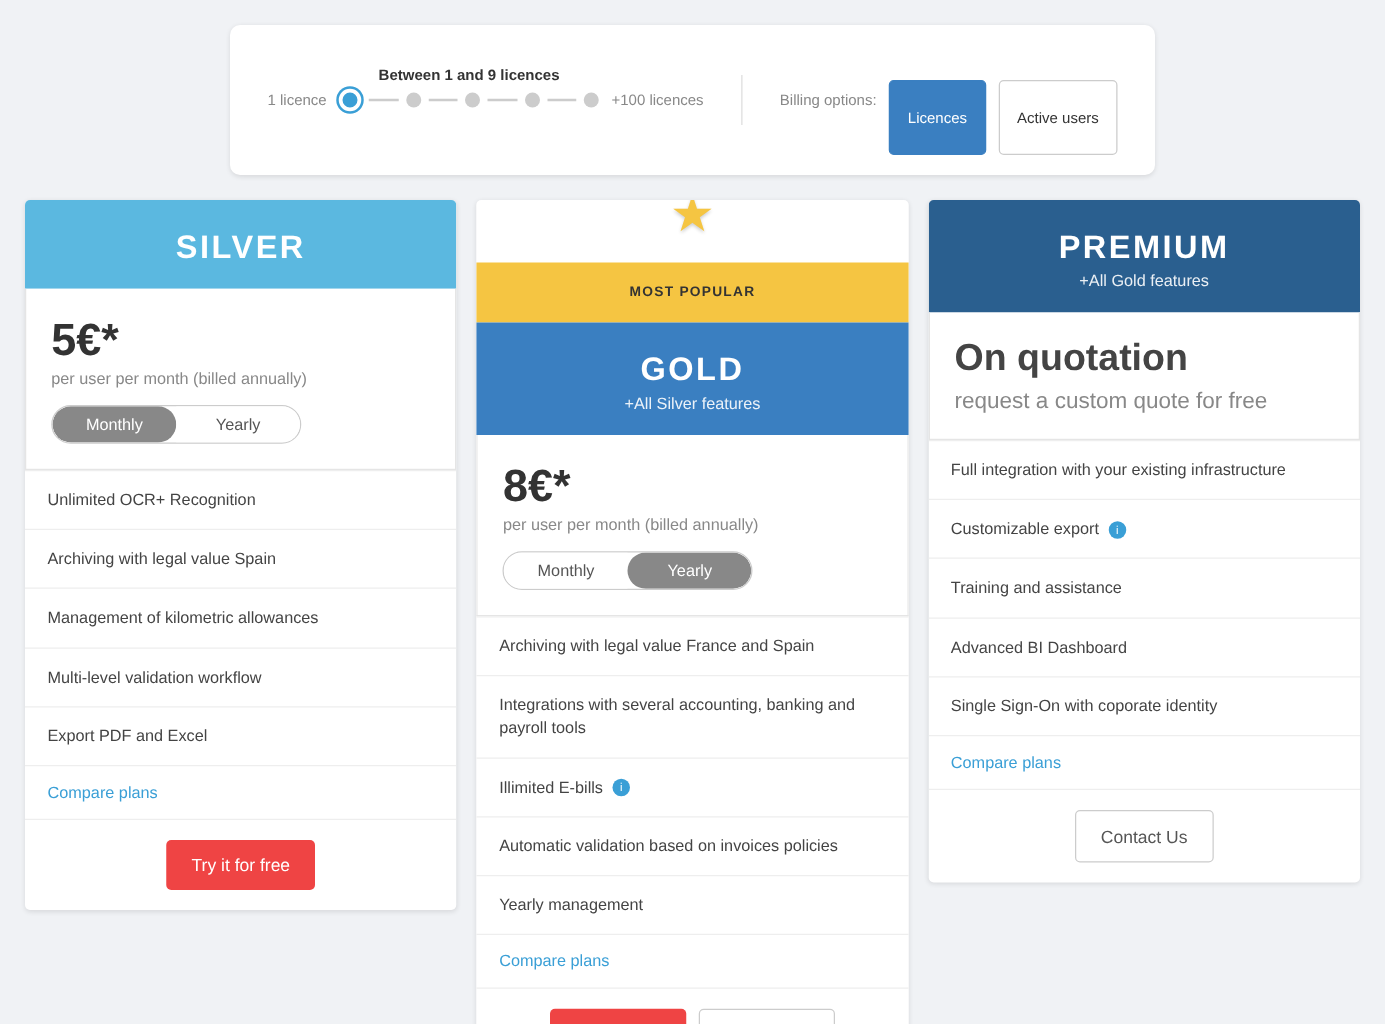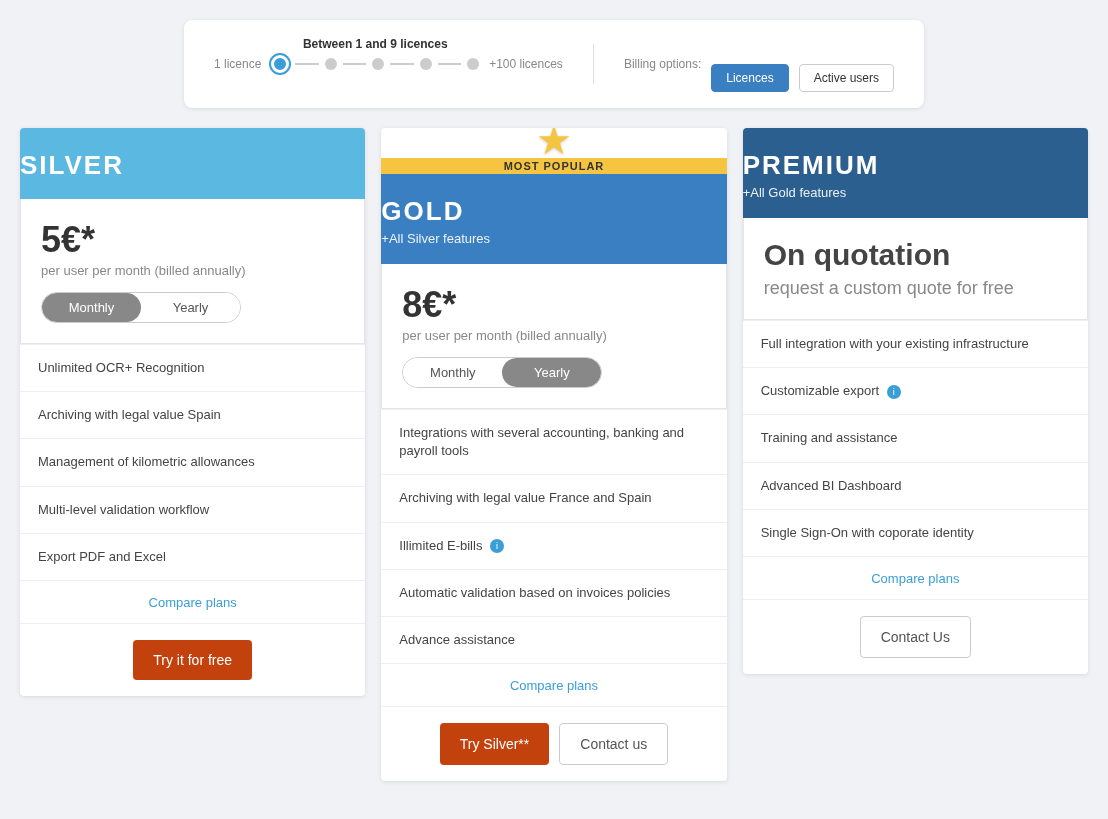--- a/index.html
+++ b/index.html
@@ -85,21 +85,21 @@
     .billing-options {
       display: flex;
       align-items: center;
       gap: 10px;
     }
     .billing-label {
       font-size: 12px;
       color: #888;
     }
     .billing-btn {
-      padding: 6px 14px;
+      padding: 22px 14px;
       border-radius: 4px;
       font-size: 12px;
       border: 1px solid #ccc;
       cursor: pointer;
       margin-top: 28px;
     }
     .billing-btn.active {
       background: #3a7fc1;
       color: white;
       border-color: #3a7fc1;
@@ -124,21 +124,21 @@
       background: white;
       border-radius: 4px;
       overflow: hidden;
       box-shadow: 0 1px 4px rgba(0,0,0,0.1);
       display: flex;
       flex-direction: column;
     }
 
     .plan-header {
       padding: 22px 0 18px;
-      text-align: left;
+      text-align: center;
       color: white;
     }
     .plan-header.silver { background: #5bb8e0; }
     .plan-header.gold { background: #3a7fc1; }
     .plan-header.premium { background: #2a5f8f; }
 
     .plan-name {
       font-size: 26px;
       font-weight: 700;
       letter-spacing: 2px;
@@ -151,26 +151,27 @@
     }
 
     
     .gold-wrapper {
       position: relative;
       margin-top: 30px;
     }
     .most-popular-banner {
       background: #f5c542;
       text-align: center;
-      padding: 2px;
+      padding: 18px;
       font-size: 11px;
       font-weight: 700;
       color: #333;
       letter-spacing: 1px;
       text-transform: uppercase;
+      margin-top: 20px;
     }
     .star-badge {
       position: absolute;
       top: -38px;
       left: 50%;
       transform: translateX(-50%);
       font-size: 40px;
       line-height: 1;
       color: #f5c542;
       text-shadow: 0 1px 3px rgba(0,0,0,0.2);
@@ -249,21 +250,20 @@
       line-height: 14px;
       margin-left: 4px;
       vertical-align: middle;
       cursor: pointer;
     }
 
     
     .compare-row {
       padding: 12px 18px;
       border-top: 1px solid #eee;
-      text-align: center;
     }
     .compare-link {
       color: #3a9fd6;
       font-size: 13px;
       cursor: pointer;
       text-decoration: none;
     }
 
     
     .cta-row {
@@ -275,21 +275,21 @@
     }
     .cta-btn {
       padding: 12px 20px;
       border-radius: 4px;
       font-size: 14px;
       font-weight: 500;
       cursor: pointer;
       border: none;
     }
     .cta-btn.primary {
-      background: #c2410c;
+      background: #ef4444;
       color: white;
     }
     .cta-btn.secondary {
       background: white;
       color: #555;
       border: 1px solid #ccc;
     }
   </style>
 </head>
 <body>
@@ -373,37 +373,37 @@
       </div>
       <div class="price-box">
         <div class="price-amount">8€*</div>
         <div class="price-period">per user per month (billed annually)</div>
         <div class="toggle-group">
           <button class="toggle-btn ">Monthly</button>
           <button class="toggle-btn selected">Yearly</button>
         </div>
       </div>
     <div class="feature-row">
+      <span>Archiving with legal value France and Spain</span>
+      
+    </div>
+    <div class="feature-row">
       <span>Integrations with several accounting, banking and payroll tools</span>
-      
-    </div>
-    <div class="feature-row">
-      <span>Archiving with legal value France and Spain</span>
       
     </div>
     <div class="feature-row">
       <span>Illimited E-bills</span>
       <span class="info-icon">i</span>
     </div>
     <div class="feature-row">
       <span>Automatic validation based on invoices policies</span>
       
     </div>
     <div class="feature-row">
-      <span>Advance assistance</span>
+      <span>Yearly management</span>
       
     </div>
     <div class="compare-row">
       <a class="compare-link">Compare plans</a>
     </div>
       <div class="cta-row">
         <button class="cta-btn primary">Try Silver**</button>
         <button class="cta-btn secondary">Contact us</button>
       </div>
     </div>

